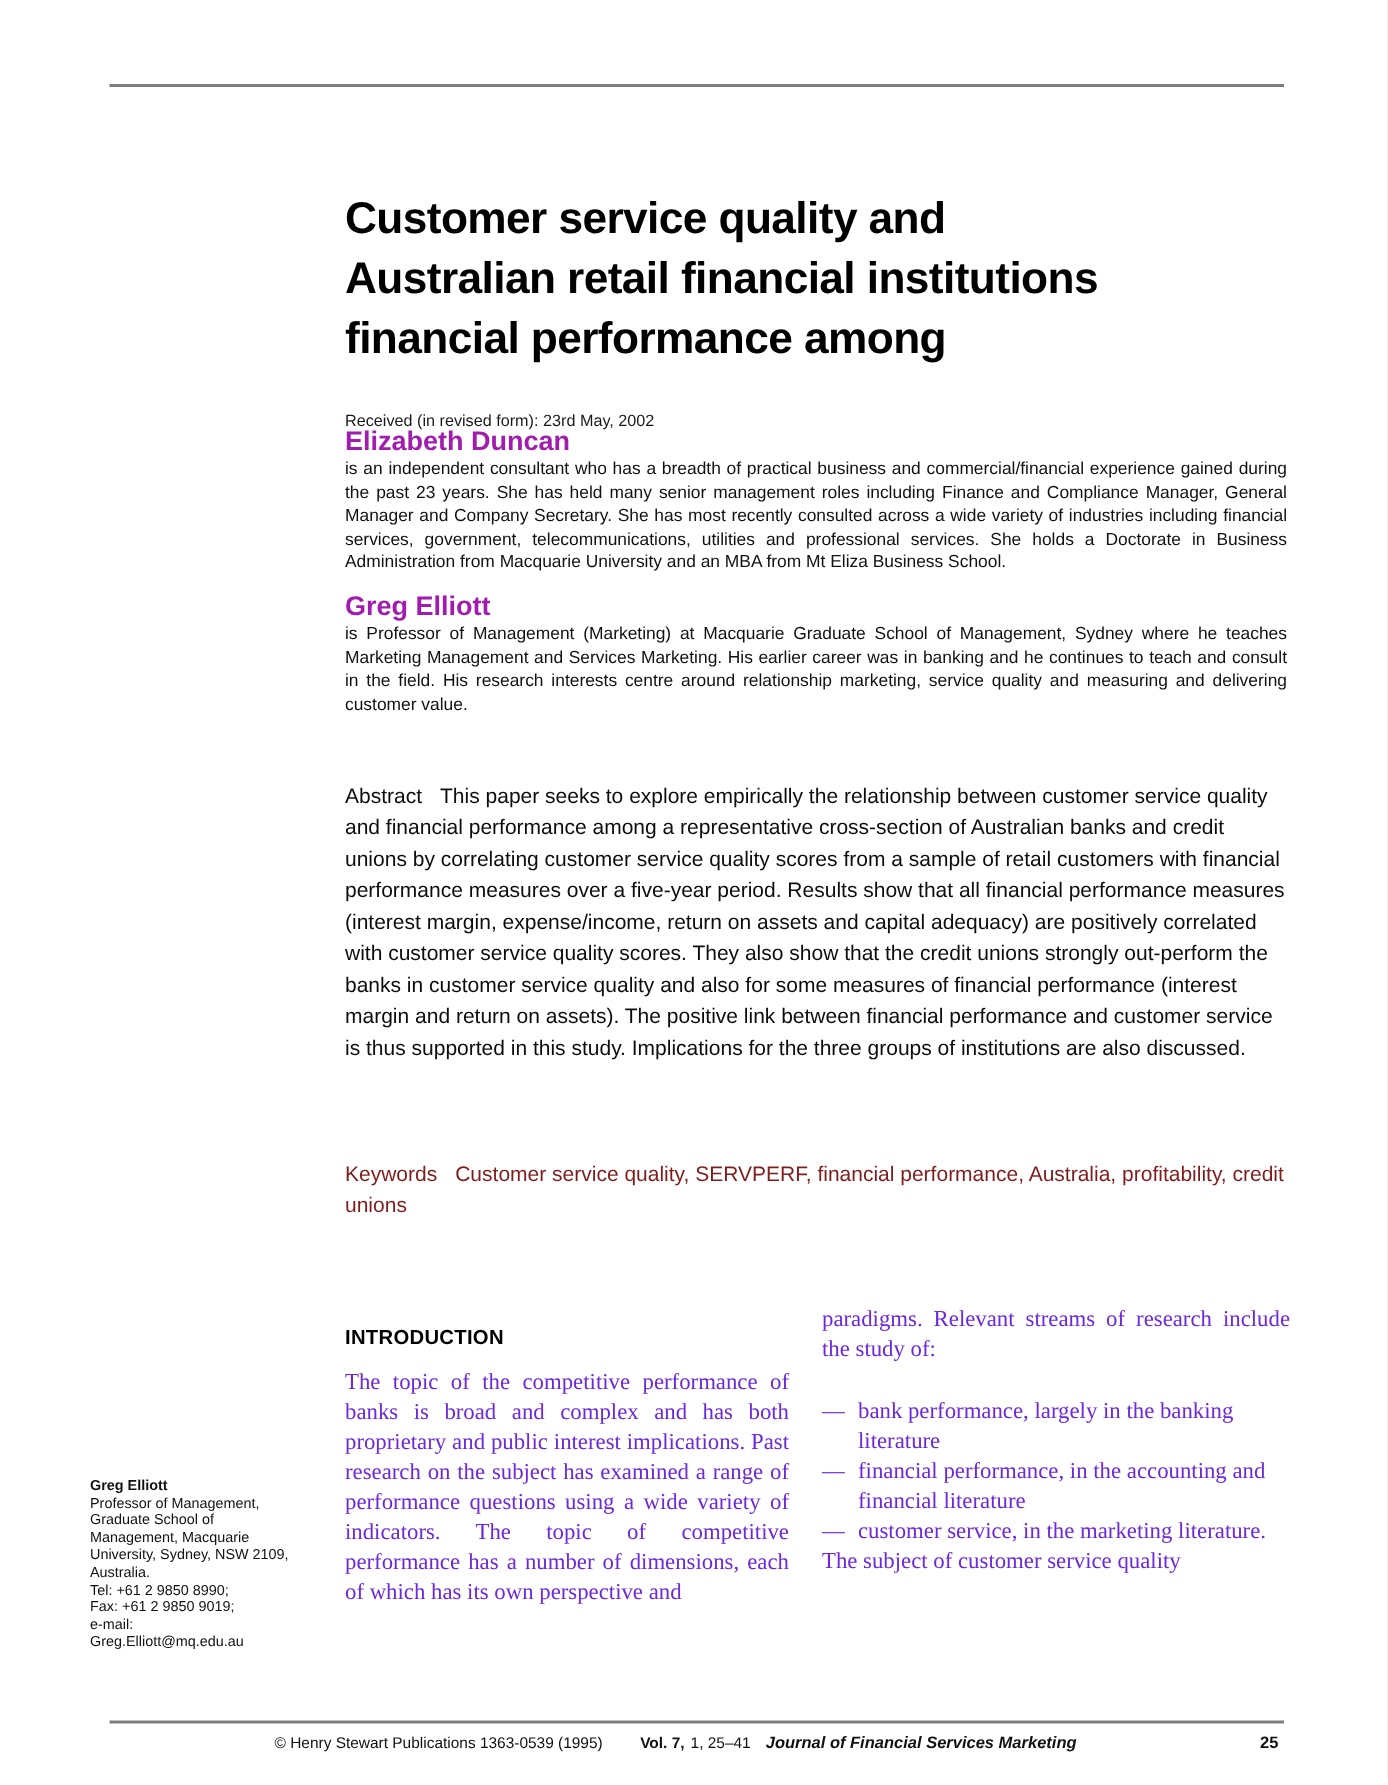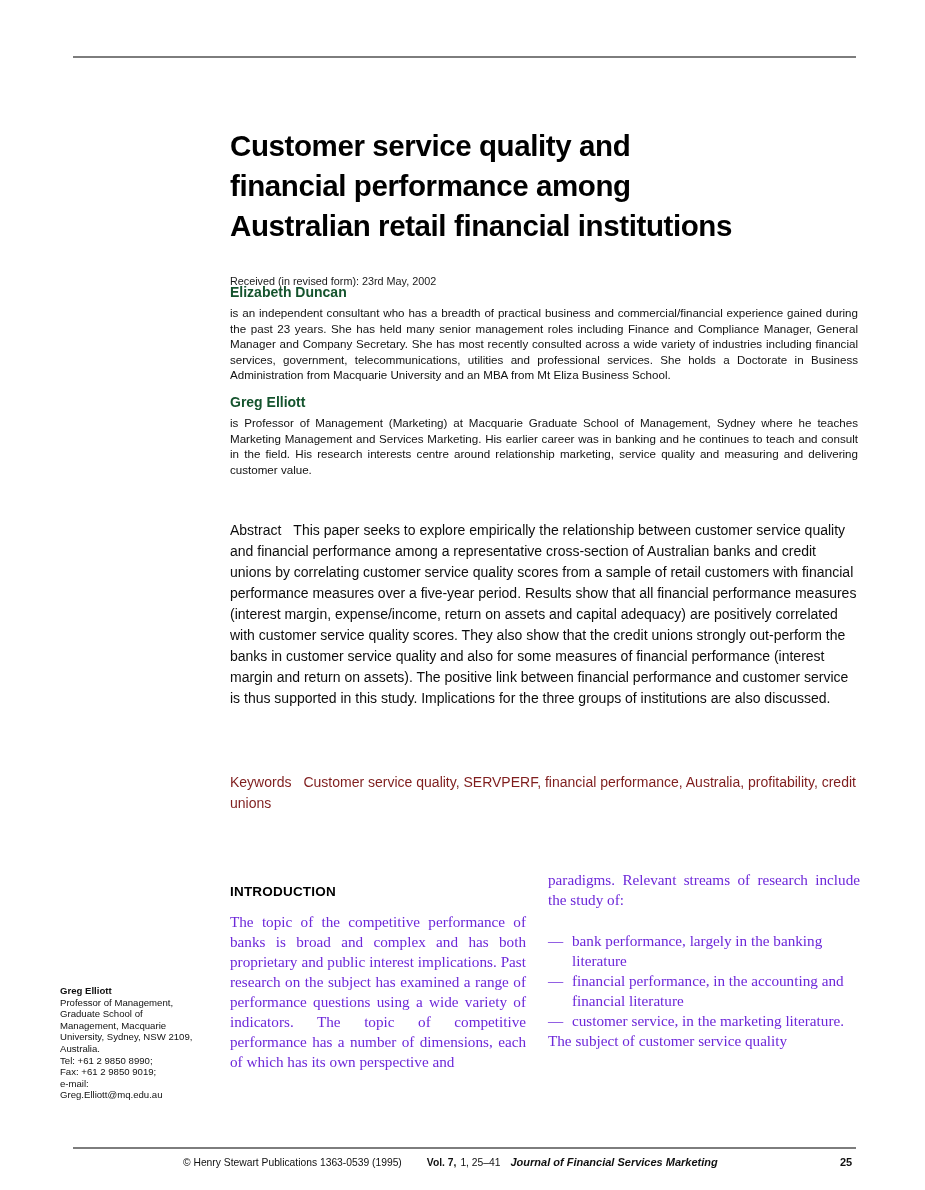--- a/index.html
+++ b/index.html
@@ -30,22 +30,22 @@
     color:#000;
   }
   .received{
     top:256px;
     font-size:10.8px;
     color:#1a1a1a;
     margin-top:19px;
   }
   .author-name{
     font-weight:bold;
-    font-size:14px;
-    color:#14532d;
+    font-size:18px;
+    color:#a21caf;
   }
   .duncan-name{top:284px;}
   .duncan-bio{top:305px;}
   .elliott-name{top:394px;}
   .elliott-bio{top:415px;}
   .bio-text{
     font-size:11.6px;
     line-height:15.5px;
     text-align:justify;
     color:#111;
@@ -125,22 +125,22 @@
 </style>
 </head>
 <body>
 
 <div class="page">
 
   <div class="rule rule-top"></div>
 
   <div class="main-col article-title">
     <div>Customer service quality and</div>
+    <div>Australian retail financial institutions</div>
     <div>financial performance among</div>
-    <div>Australian retail financial institutions</div>
   </div>
 
   <div class="main-col received">Received (in revised form): 23rd May, 2002</div>
 
   <div class="main-col author-name duncan-name">Elizabeth Duncan</div>
   <div class="main-col bio-text duncan-bio">is an independent consultant who has a breadth of practical business and commercial/financial experience gained during the past 23 years. She has held many senior management roles including Finance and Compliance Manager, General Manager and Company Secretary. She has most recently consulted across a wide variety of industries including financial services, government, telecommunications, utilities and professional services. She holds a Doctorate in Business Administration from Macquarie University and an MBA from Mt Eliza Business School.</div>
 
   <div class="main-col author-name elliott-name">Greg Elliott</div>
   <div class="main-col bio-text elliott-bio">is Professor of Management (Marketing) at Macquarie Graduate School of Management, Sydney where he teaches Marketing Management and Services Marketing. His earlier career was in banking and he continues to teach and consult in the field. His research interests centre around relationship marketing, service quality and measuring and delivering customer value.</div>
 

